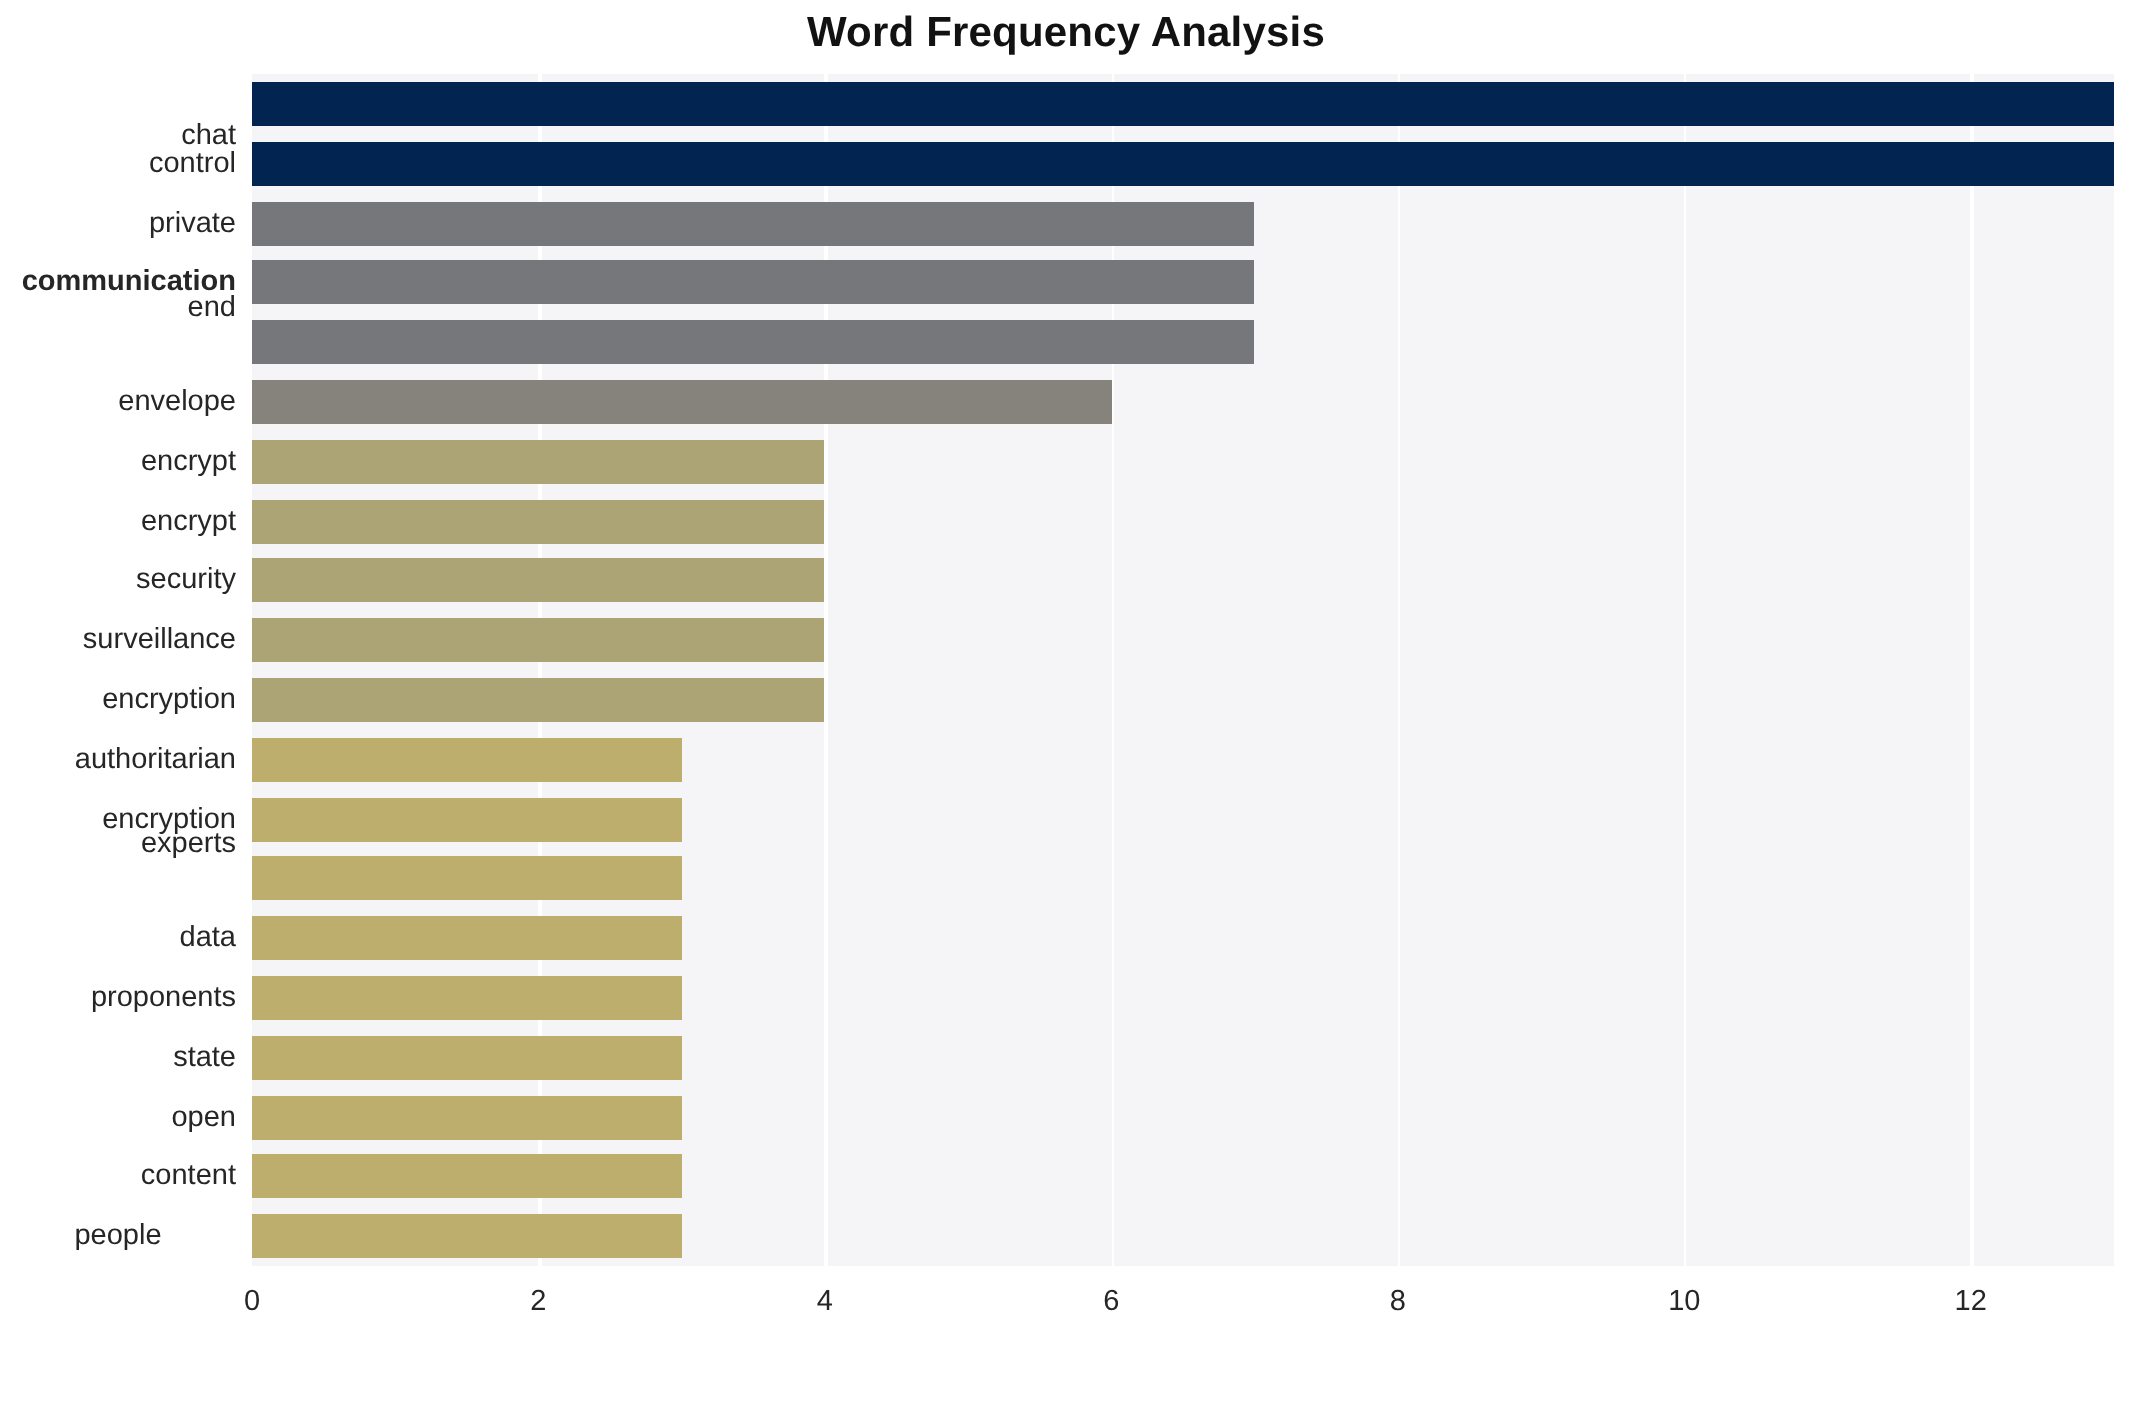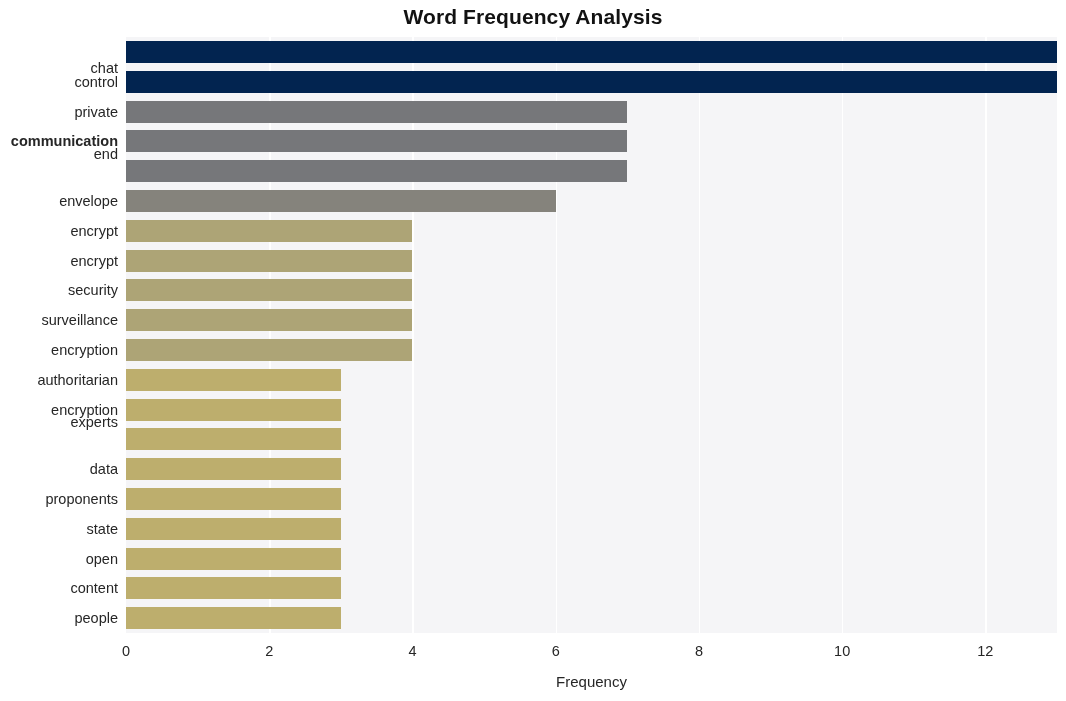--- a/index.html
+++ b/index.html
@@ -157,28 +157,27 @@
       <div class="y-label" style="top: 276.1px;">surveillance</div>
       <div class="y-label" style="top: 305.9px;">encryption</div>
       <div class="y-label" style="top: 335.7px;">authoritarian</div>
       <div class="y-label" style="top: 365.5px;">encryption</div>
       <div class="y-label" style="top: 378px;">experts</div>
       <div class="y-label" style="top: 425.1px;">data</div>
       <div class="y-label" style="top: 454.9px;">proponents</div>
       <div class="y-label" style="top: 484.7px; padding-left: 47px;">state</div>
       <div class="y-label" style="top: 514.5px;">open</div>
       <div class="y-label" style="top: 544.3px;">content</div>
-      <div class="y-label" style="top: 574.1px;">people</div>
+      <div class="y-label" style="top: 574.1px; text-align: center;">people</div>
     </div>
 
   <div id="x-labels">
       <div class="x-label" style="left: 0px;">0</div>
       <div class="x-label" style="left: 143.231px;">2</div>
       <div class="x-label" style="left: 286.462px;">4</div>
       <div class="x-label" style="left: 429.692px;">6</div>
       <div class="x-label" style="left: 572.923px;">8</div>
       <div class="x-label" style="left: 716.154px;">10</div>
       <div class="x-label" style="left: 859.385px;">12</div>
     </div>
 
-  <div id="x-axis-title">Frequency</div>
 
 </div>
 
 </body></html>

